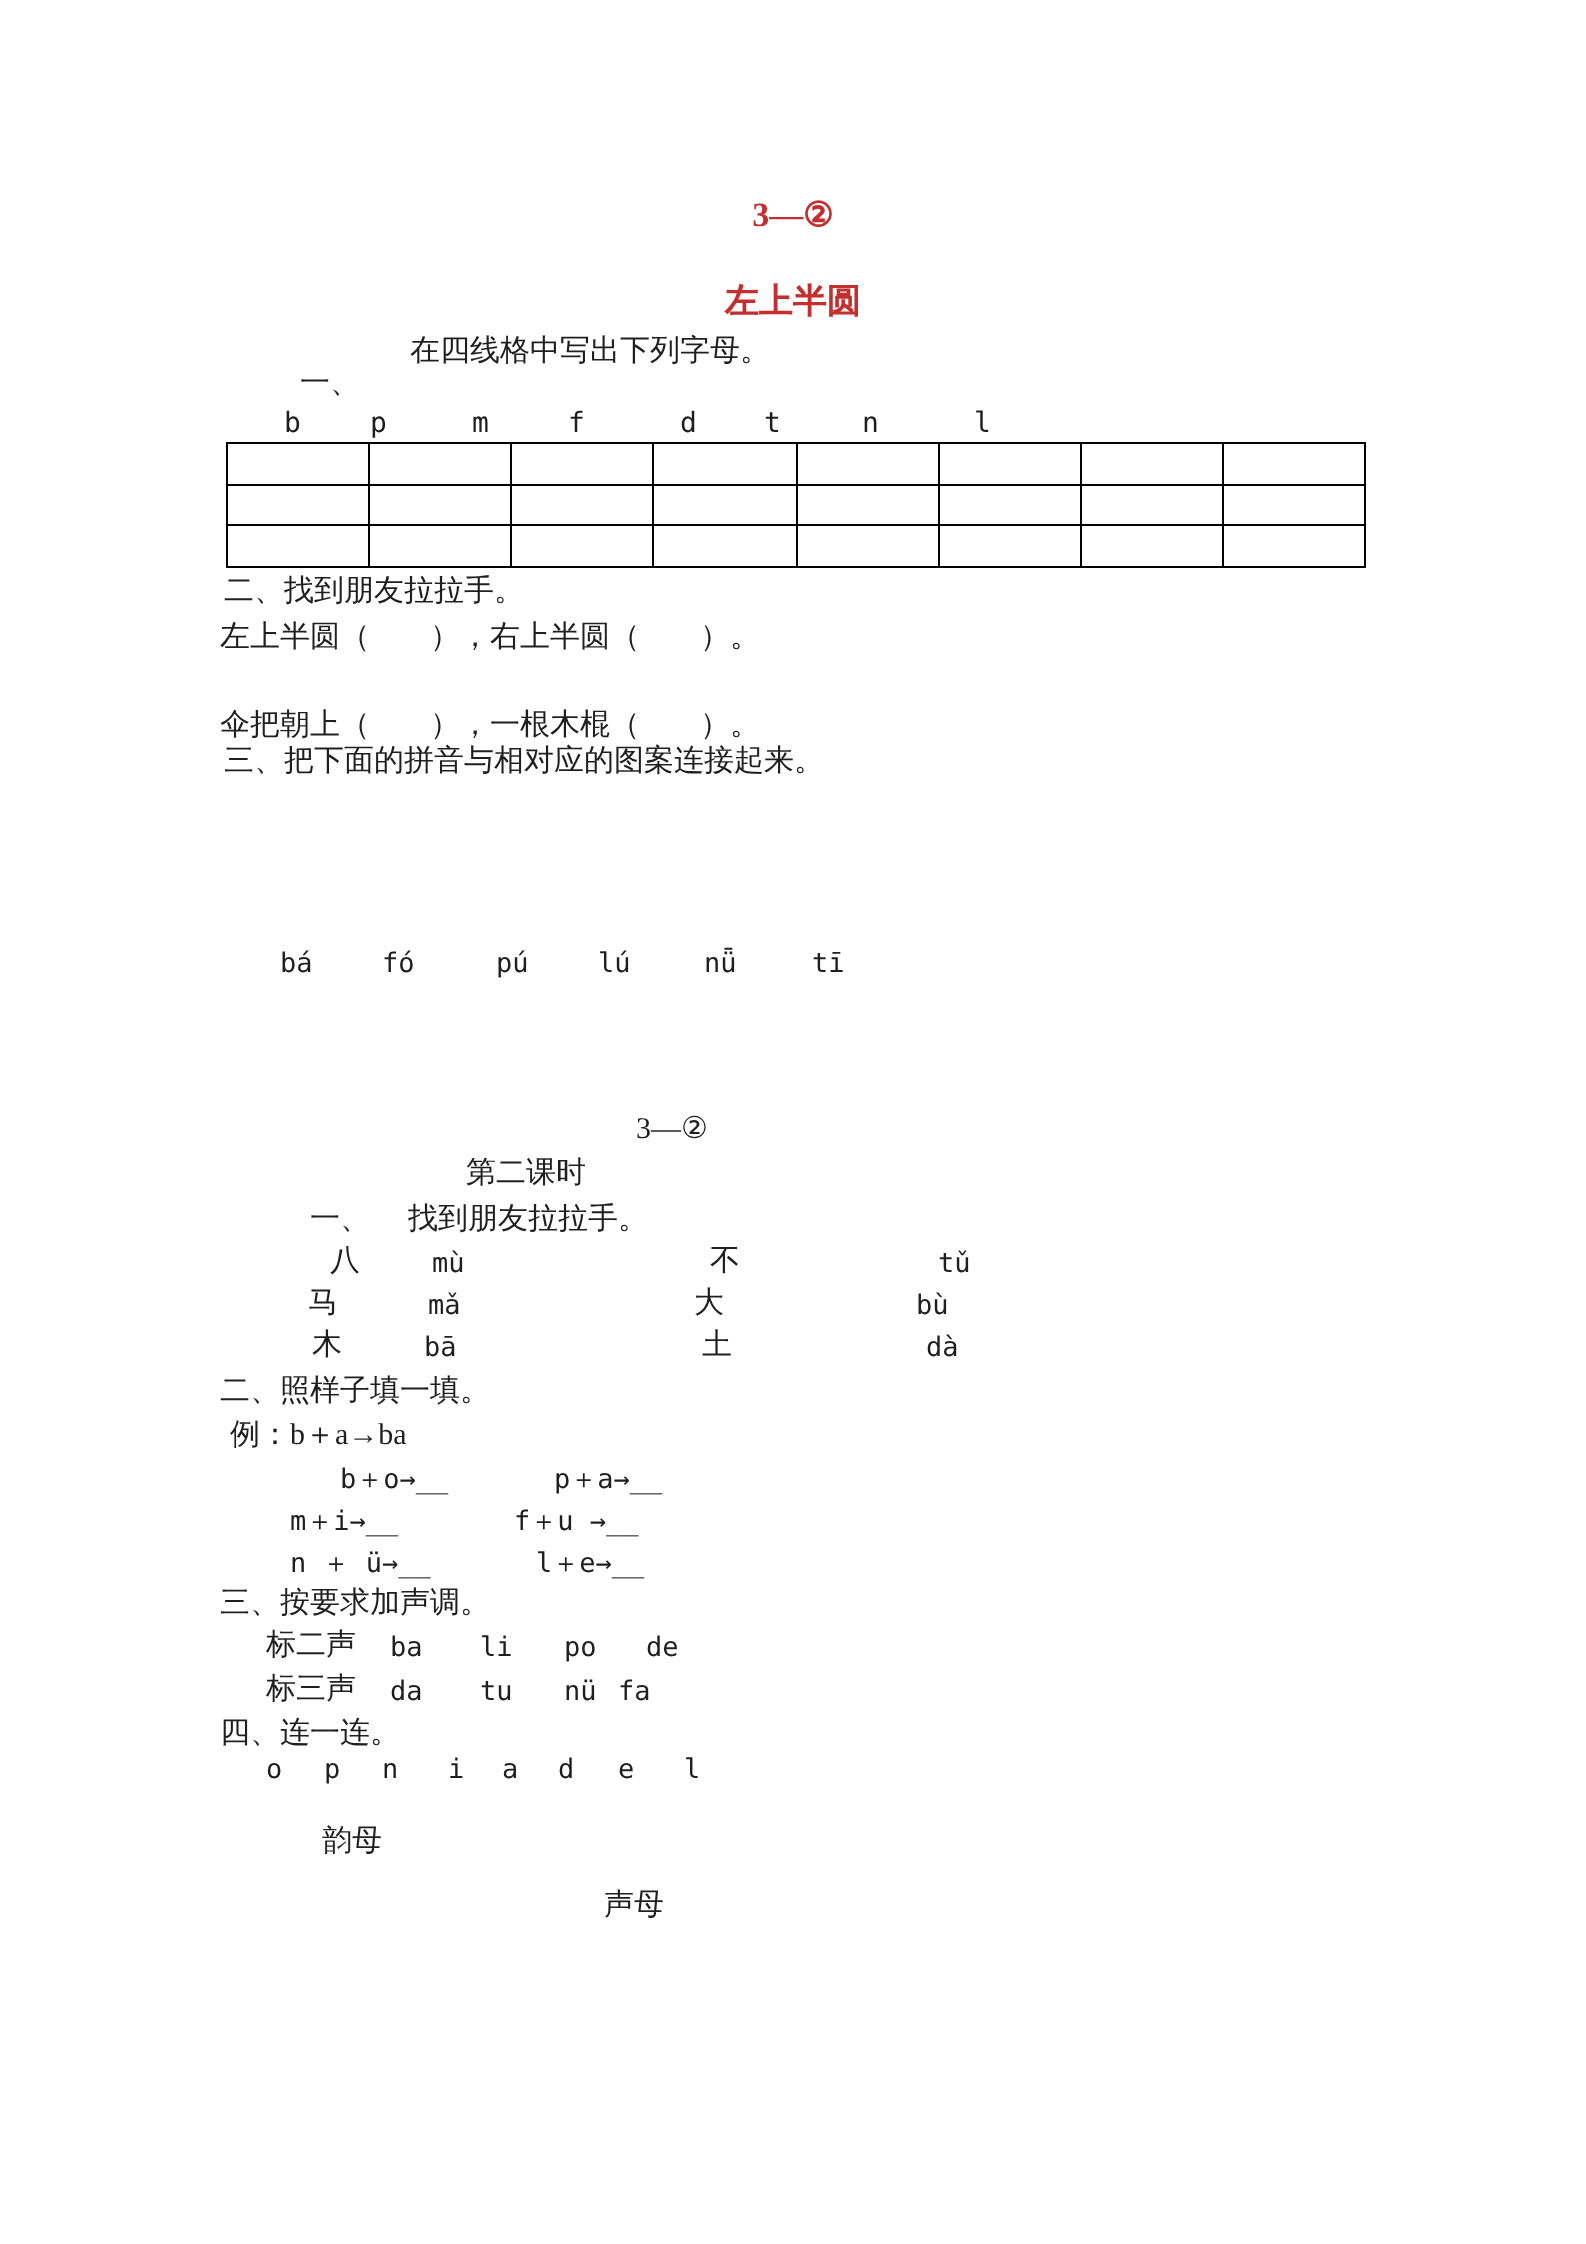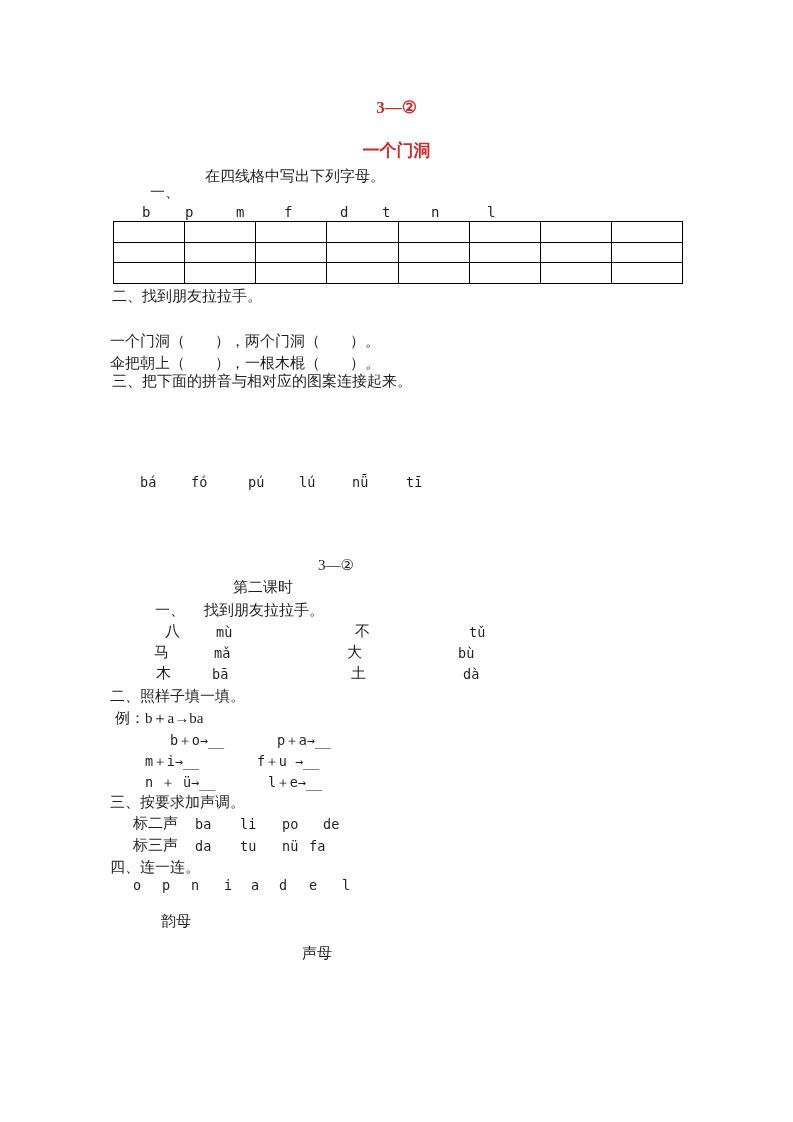--- a/index.html
+++ b/index.html
@@ -31,21 +31,21 @@
     height: 19.6px;
     padding: 0;
   }
 </style>
 </head>
 <body>
 
 <div class="page">
 
   <div class="t center red bold big" style="top:98px">3—②</div>
-  <div class="t center red bold big" style="top:141px">一个门洞</div>
+  <div class="t center red bold big" style="top:141px">左上半圆</div>
 
   <span class="t" style="left:150px;top:183px">一、</span>
   <span class="t" style="left:205px;top:167px">在四线格中写出下列字母。</span>
 
   <span class="t letter" style="left:142px;top:204px">b</span>
   <span class="t letter" style="left:185px;top:204px">p</span>
   <span class="t letter" style="left:236px;top:204px">m</span>
   <span class="t letter" style="left:284px;top:204px">f</span>
   <span class="t letter" style="left:340px;top:204px">d</span>
   <span class="t letter" style="left:382px;top:204px">t</span>
@@ -81,21 +81,21 @@
           <td></td>
           <td></td>
           <td></td>
           <td></td>
           <td></td>
     </tr>
   </tbody>
     </table>
 
   <div class="t" style="left:112px;top:287px">二、找到朋友拉拉手。</div>
-  <div class="t" style="left:110px;top:332px">一个门洞（　　），两个门洞（　　）。</div>
+  <div class="t" style="left:110px;top:310px">左上半圆（　　），右上半圆（　　）。</div>
   <div class="t" style="left:110px;top:354px">伞把朝上（　　），一根木棍（　　）。</div>
 
   <div class="t" style="left:112px;top:372px">三、把下面的拼音与相对应的图案连接起来。</div>
 
   <span class="t px" style="left:140px;top:474px">bá</span>
   <span class="t px" style="left:191px;top:474px">fó</span>
   <span class="t px" style="left:248px;top:474px">pú</span>
   <span class="t px" style="left:299px;top:474px">lú</span>
   <span class="t px" style="left:352px;top:474px">nǖ</span>
   <span class="t px" style="left:406px;top:474px">tī</span>

